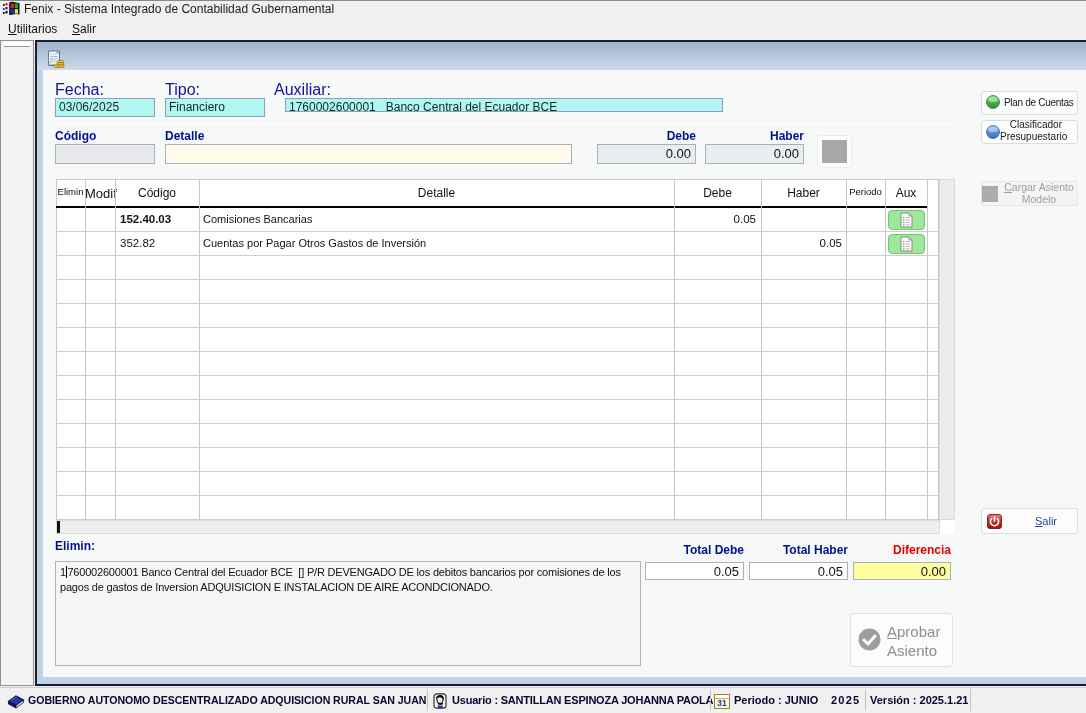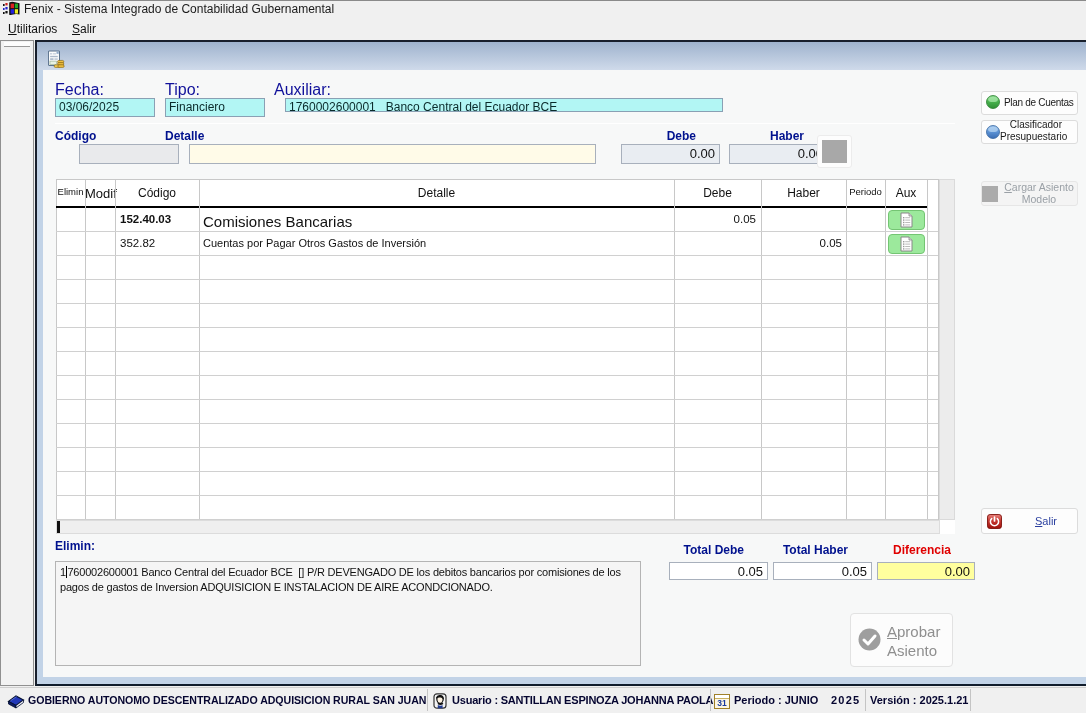--- a/index.html
+++ b/index.html
@@ -2,21 +2,21 @@
 <html><head>
 <meta charset="utf-8">
 <style>
   * { margin:0; padding:0; box-sizing:border-box; }
   html,body { width:1086px; height:713px; }
   body { font-family:"Liberation Sans", sans-serif; background:#f0f0f0; position:relative; overflow:hidden; }
   .abs { position:absolute; }
   .lbl { font-size:16px; color:#10109a; }
   .blbl { font-size:12px; font-weight:bold; color:#00118e; }
   .inp { position:absolute; border:1px solid #8aa0b4; background:#b2f6f4; font-size:12px; color:#0a2a2a; line-height:17px; padding-left:3px; }
-  .ginp { position:absolute; border:1px solid #a8b0bc; font-size:13px; color:#111;margin-left:24px; }
+  .ginp { position:absolute; border:1px solid #a8b0bc; font-size:13px; color:#111; }
 </style>
 </head>
 <body>
 
 <div class="abs" style="left:0;top:0;width:1086px;height:1px;background:#8a8a8a;"></div>
 
 <svg class="abs" style="left:3px;top:1px;" width="18" height="16" viewBox="0 0 18 16">
   <g>
     <rect x="0" y="3" width="1.6" height="2" fill="#111"></rect>
       <rect x="0" y="7" width="1.6" height="2" fill="#2222cc"></rect>
@@ -111,21 +111,21 @@
     <div class="abs" style="left:56px;top:351px;width:882px;height:1px;background:#d0d0d0;"></div>
     <div class="abs" style="left:56px;top:375px;width:882px;height:1px;background:#d0d0d0;"></div>
     <div class="abs" style="left:56px;top:399px;width:882px;height:1px;background:#d0d0d0;"></div>
     <div class="abs" style="left:56px;top:423px;width:882px;height:1px;background:#d0d0d0;"></div>
     <div class="abs" style="left:56px;top:447px;width:882px;height:1px;background:#d0d0d0;"></div>
     <div class="abs" style="left:56px;top:471px;width:882px;height:1px;background:#d0d0d0;"></div>
     <div class="abs" style="left:56px;top:495px;width:882px;height:1px;background:#d0d0d0;"></div>
     <div class="abs" style="left:56px;top:519px;width:882px;height:1px;background:#d0d0d0;"></div>
     <div class="abs" style="left:939px;top:179px;width:16px;height:341px;background:#ececec;border:1px solid #dadada;"></div>
     <div class="abs" style="left:120px;top:213px;font-size:11.5px;color:#111;font-weight:bold;">152.40.03</div>
-    <div class="abs" style="left:203px;top:213px;font-size:15px;color:#111;text-align:right;">Comisiones Bancarias</div>
+    <div class="abs" style="left:203px;top:213px;font-size:11px;color:#111;text-align:right;">Comisiones Bancarias</div>
     <div class="abs" style="left:674px;top:213px;width:82px;text-align:right;font-size:11.5px;color:#111;">0.05</div>
     <div class="abs" style="left:120px;top:237px;font-size:11.5px;color:#111;">352.82</div>
     <div class="abs" style="left:203px;top:237px;font-size:11px;color:#111;">Cuentas por Pagar Otros Gastos de Inversión</div>
     <div class="abs" style="left:761px;top:237px;width:81px;text-align:right;font-size:11.5px;color:#111;">0.05</div>
     <div class="abs" style="left:888px;top:210px;width:37px;height:20px;background:#9ce99c;border:1px solid #74c573;border-radius:4px;"></div>
     <svg class="abs" style="left:900px;top:212px;" width="13" height="16" viewBox="0 0 13 16">
       <path d="M1 1 L9 1 L12 4 L12 15 L1 15 Z" fill="#fff" stroke="#888" stroke-width="1"></path>
       <path d="M9 1 L9 4 L12 4" fill="#ddd" stroke="#888" stroke-width="0.8"></path>
       <g fill="#999">
         <rect x="3" y="5" width="1.4" height="1.4"></rect>

